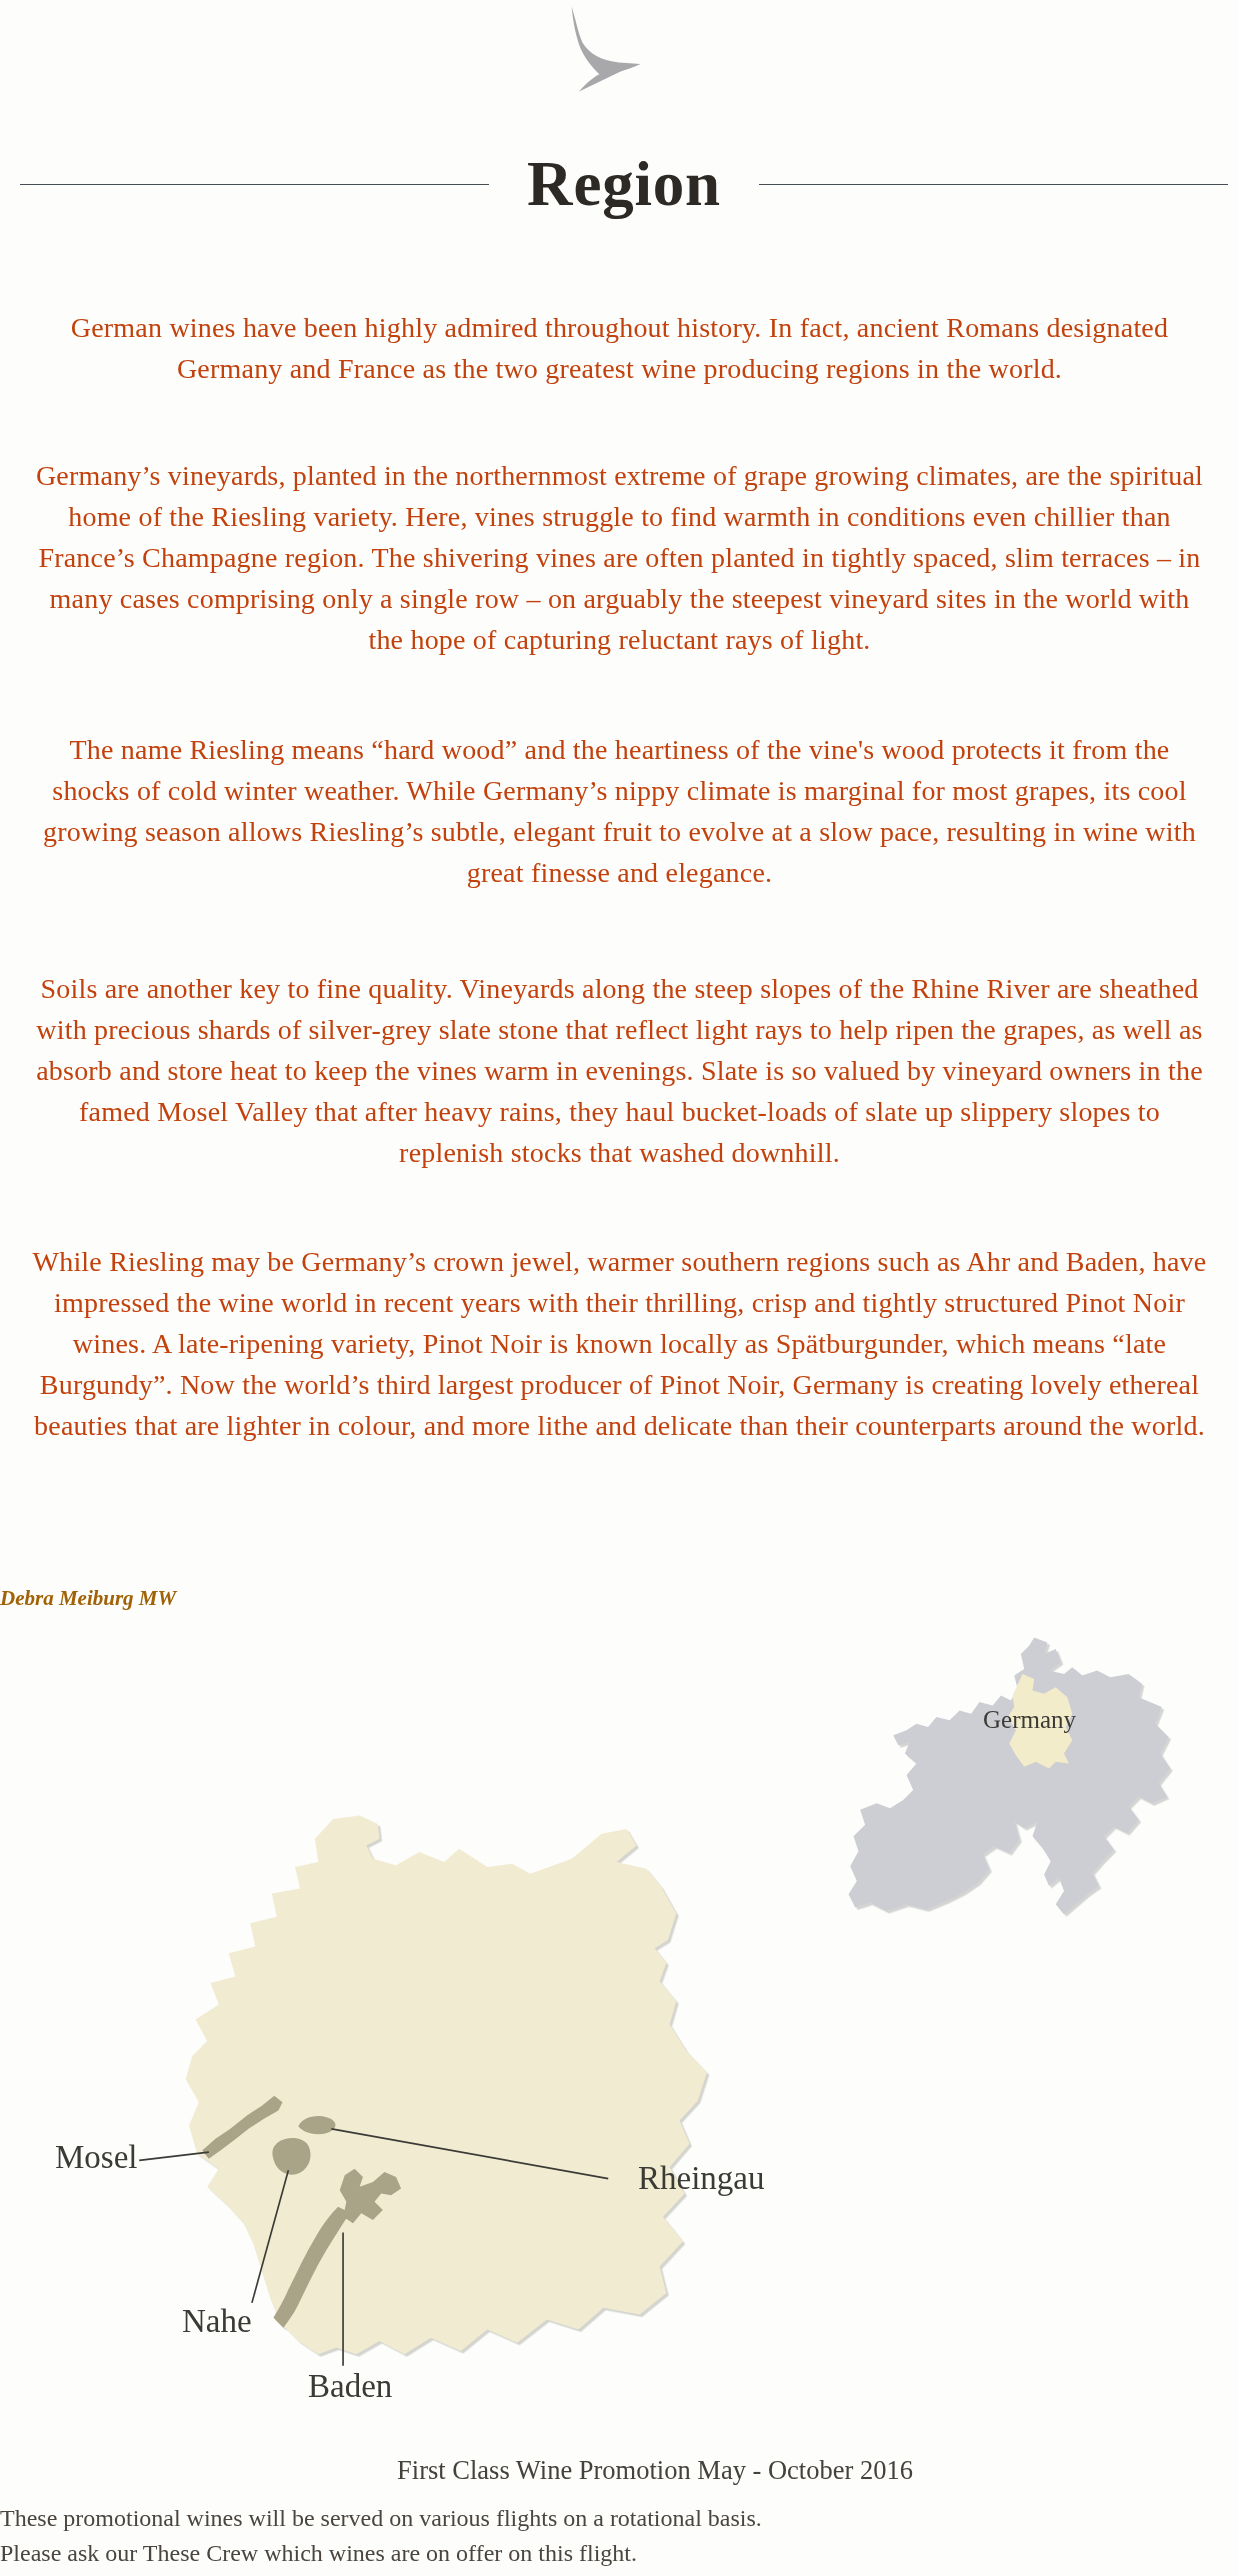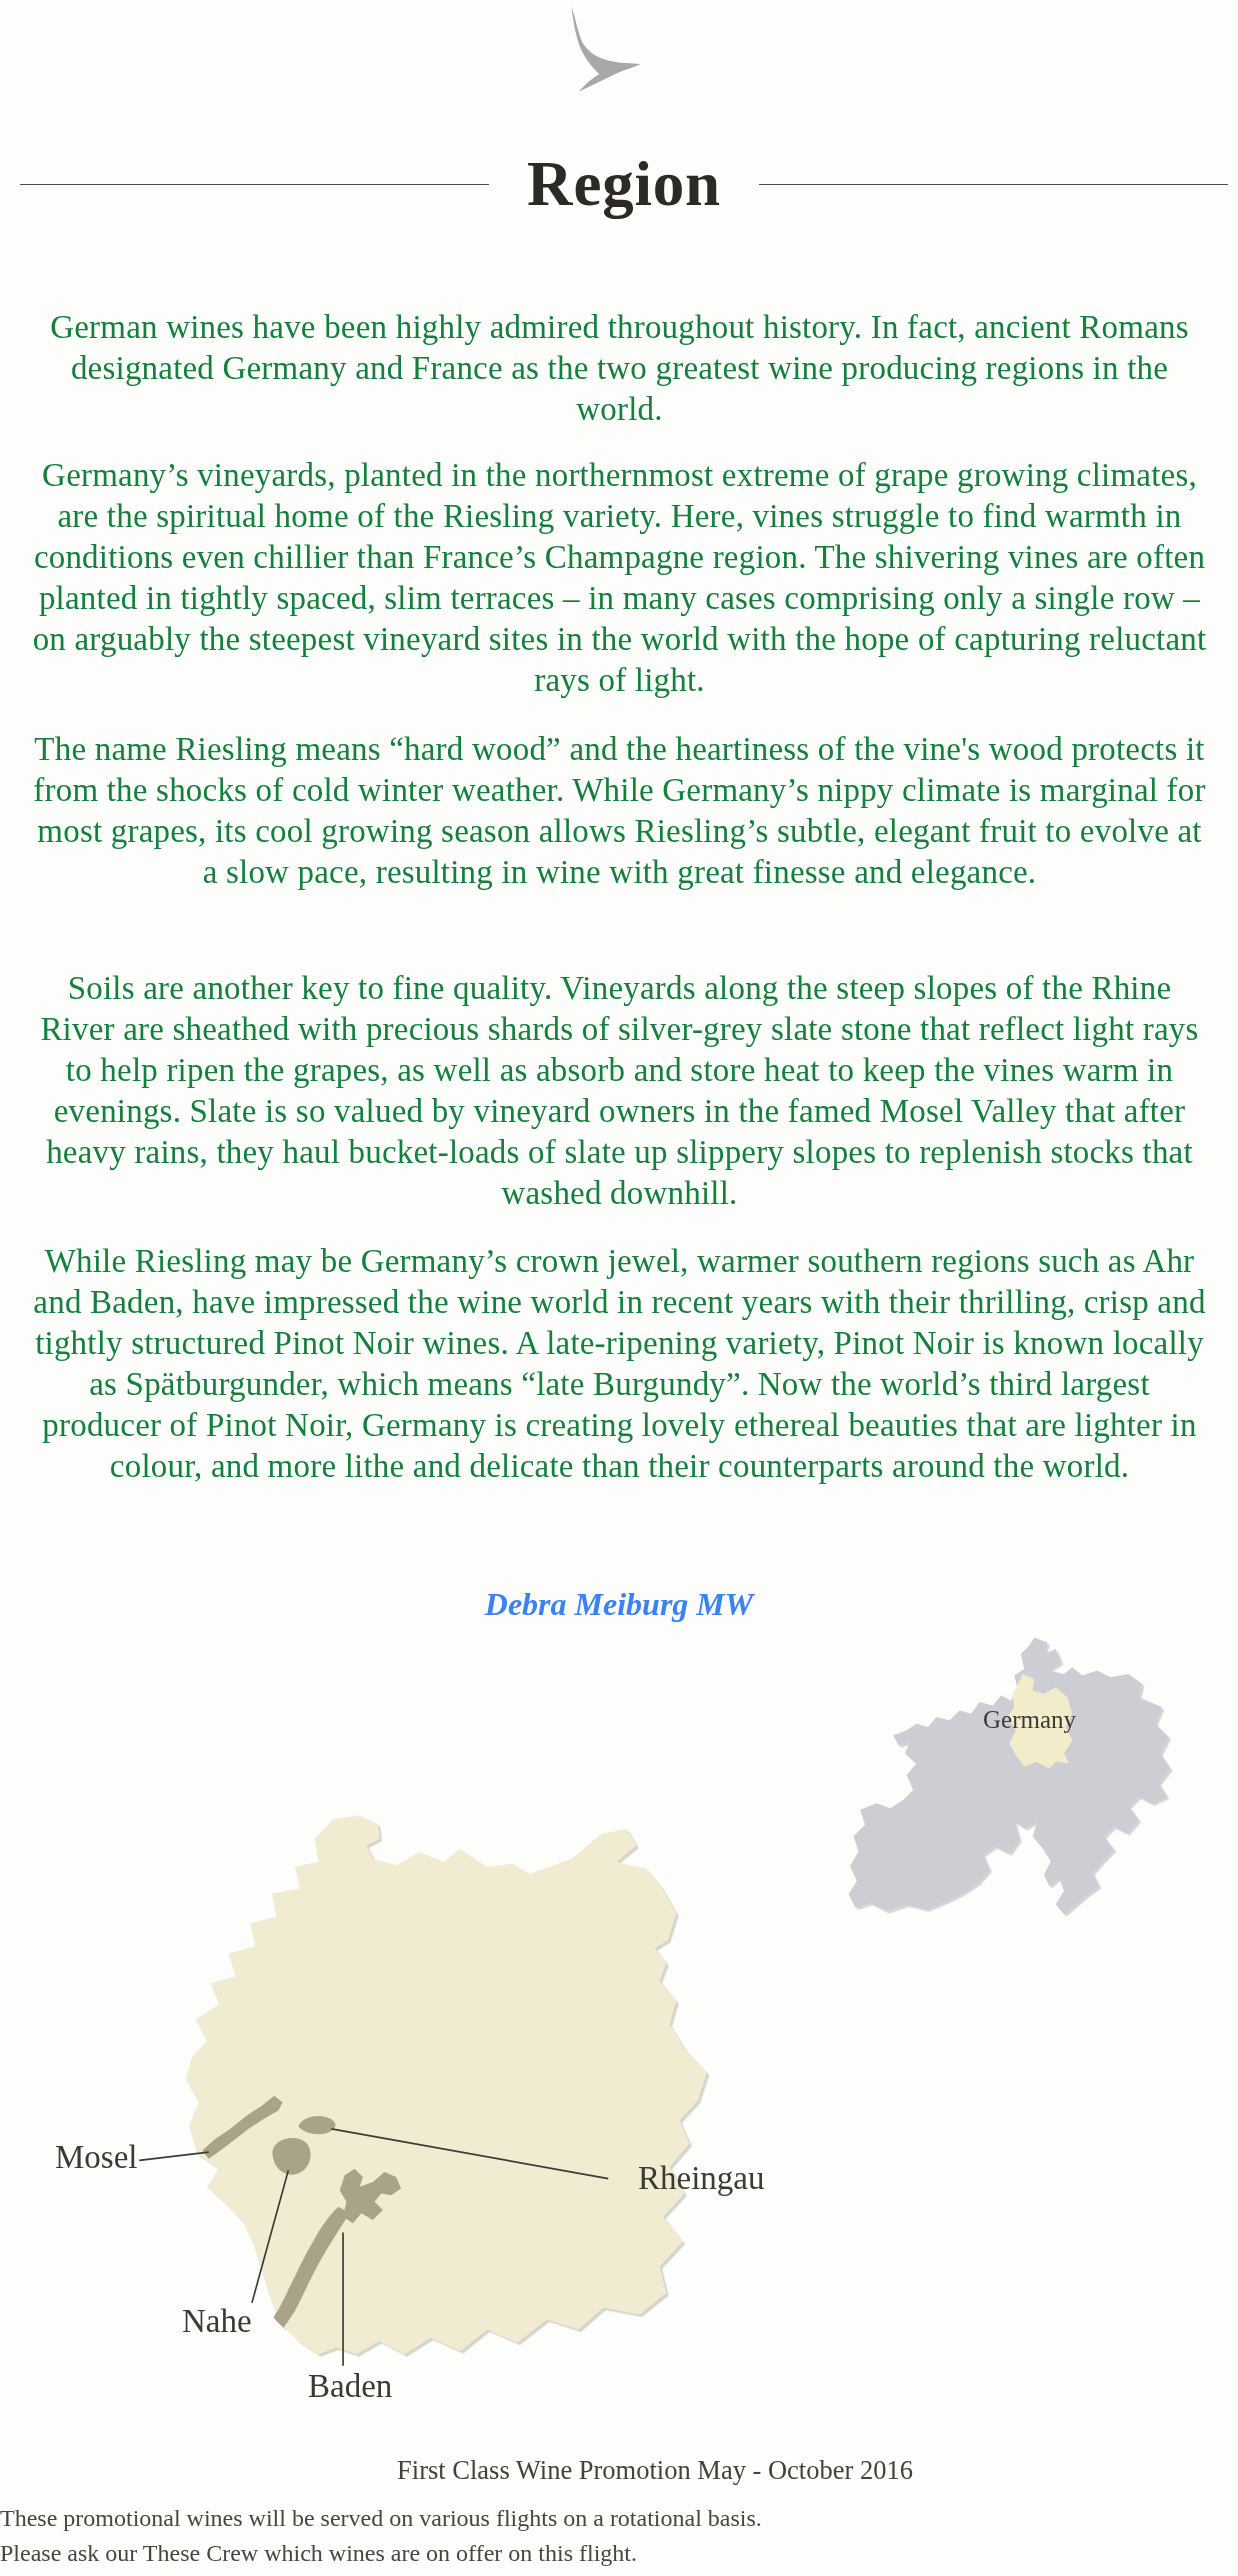--- a/index.html
+++ b/index.html
@@ -17,32 +17,32 @@
     display:flex; align-items:center; gap:38px;
   }
   .rule { flex:1; height:1.7px; background:#474d54; }
   .page-title {
     margin:0; font-size:63px; font-weight:700; color:#2d2924;
     letter-spacing:0.8px; line-height:1;
   }
   
   .para {
     position:absolute; left:30px; width:1179px;
-    text-align:center; font-size:33px; line-height:41px;
-    letter-spacing:0.2px; color:#15803d;
+    text-align:center; font-size:28px; line-height:41px;
+    letter-spacing:0.2px; color:#c2410c;
   }
   .p1 { top:307px; }
   .p2 { top:455px; }
   .p3 { top:729px; }
   .p4 { top:968px; }
   .p5 { top:1241px; }
   .attribution {
     position:absolute; top:1586px; left:0; width:100%;
-    text-align:center; font-style:italic; font-weight:700;
-    font-size:32px; color:#3b82f6;
+    font-style:italic; font-weight:700;
+    font-size:21px; color:#a16207;
   }
   
   .map-section { position:absolute; top:1625px; left:0; width:1238px; height:837px; }
   .map-svg { position:absolute; left:0; top:0; }
   .de-map { filter: drop-shadow(3px 3px 0 rgba(165,163,155,0.45)); }
   .eu-map { filter: drop-shadow(3px 3px 0 rgba(150,150,152,0.4)); }
   .map-label {
     position:absolute; font-size:33px; color:#3b3a35; white-space:nowrap;
   }
   .lbl-germany  { left:983px; top:81px;  font-size:25px; }

